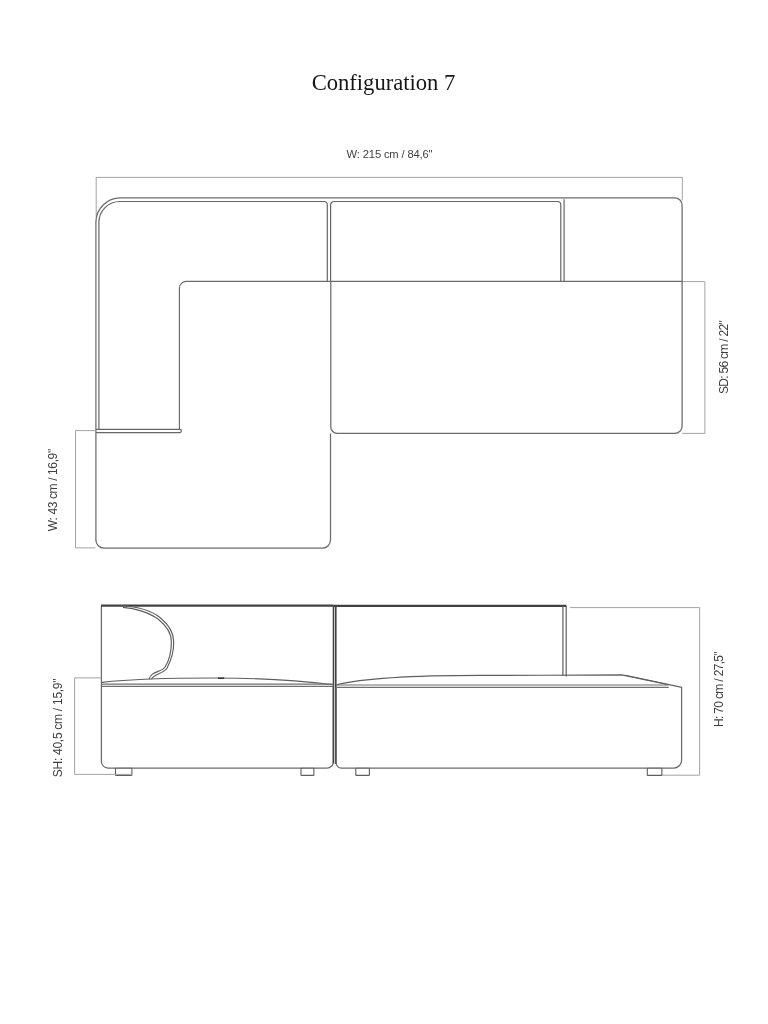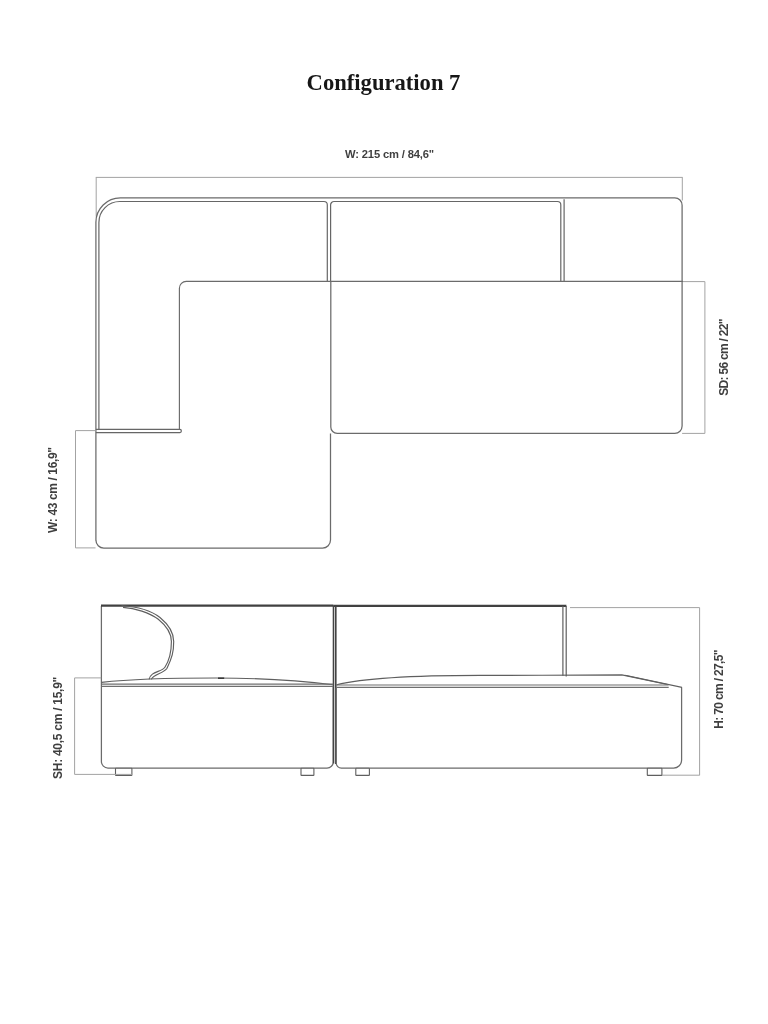--- a/index.html
+++ b/index.html
@@ -1,16 +1,16 @@
 <!DOCTYPE html>
 <html><head>
 <meta charset="utf-8">
 <style>
   html,body{margin:0;padding:0;background:#ffffff;}
-  #page{width:768px;height:956px;position:relative;background:#ffffff;overflow:hidden;font-weight:bold;}
+  #page{width:768px;height:956px;position:relative;background:#ffffff;overflow:hidden;}
   svg{display:block;}
   text{font-family:"Liberation Sans",sans-serif;}
 </style>
 </head>
 <body>
 <div id="page">
 <svg width="768" height="1024" viewBox="0 0 768 1024">
 
   <text x="383.5" y="90" text-anchor="middle" style="font-family:&quot;Liberation Serif&quot;,serif;" font-size="22.6" letter-spacing="0" fill="#161616">Configuration 7</text>
 

